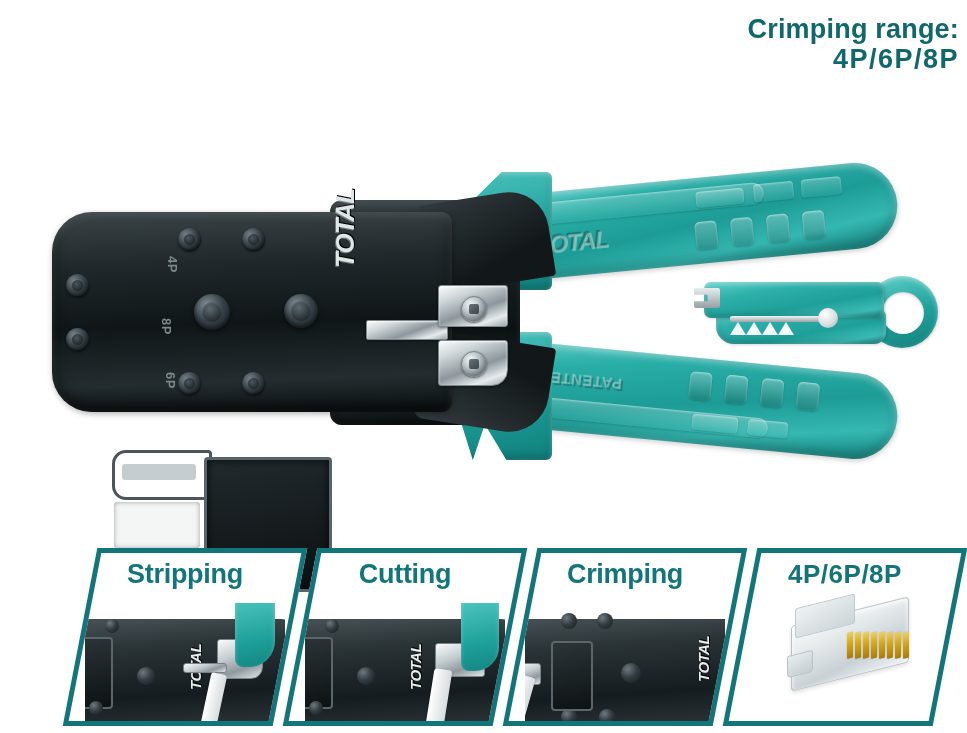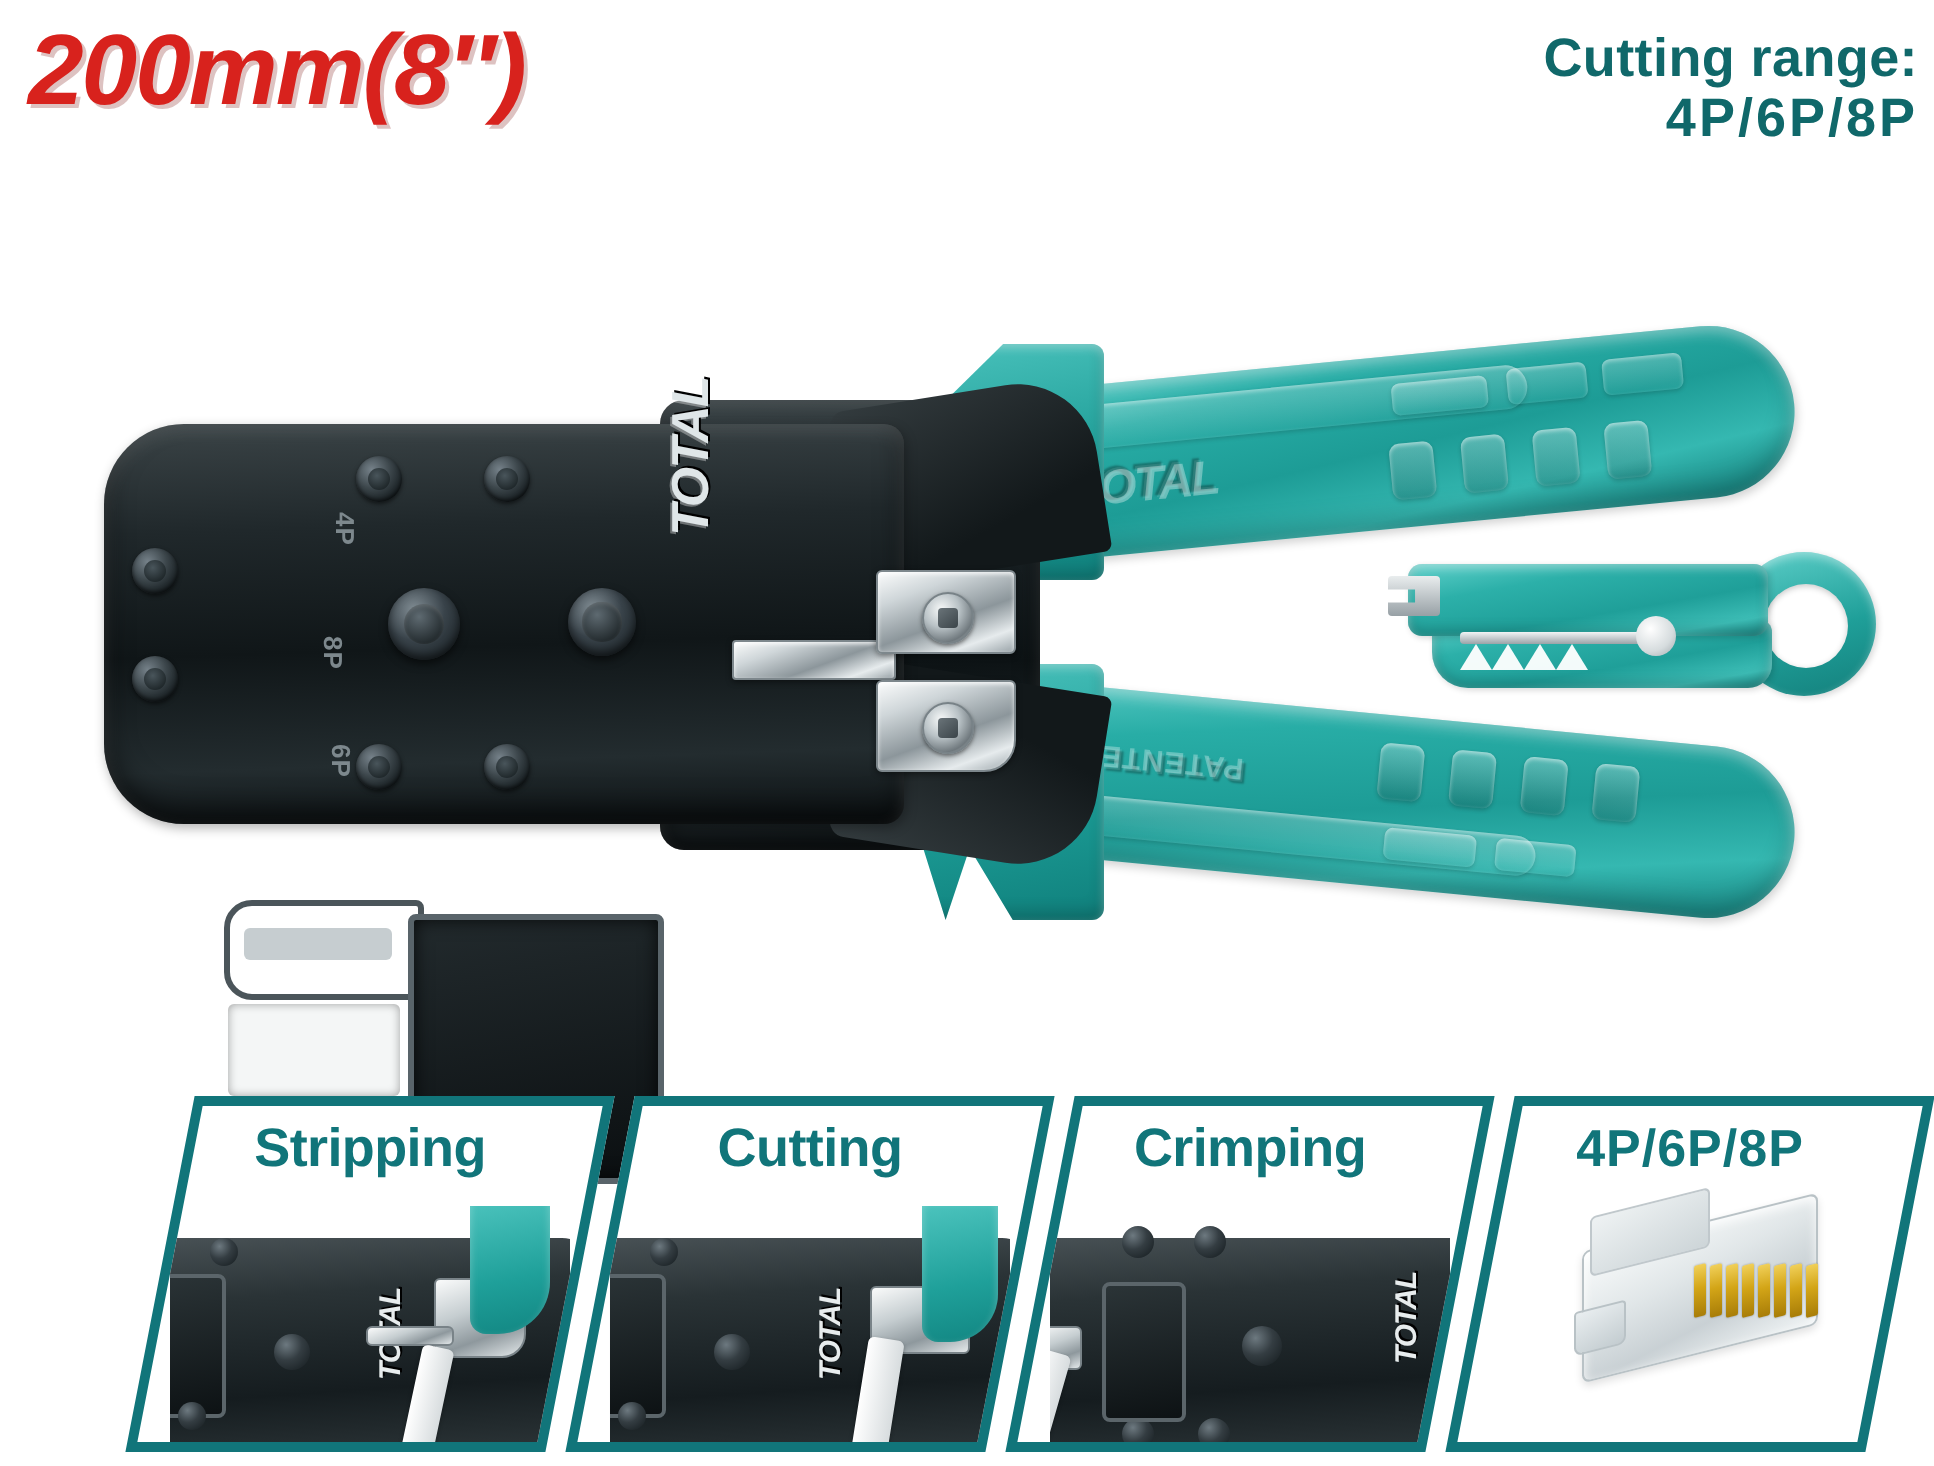--- a/index.html
+++ b/index.html
@@ -400,24 +400,23 @@
     border: 1px solid #b9c2c6;
     border-radius: 2px 2px 4px 4px;
     transform: skewY(-14deg);
   }
 </style>
 </head>
 <body>
 
 <div id="stage">
 
-  <div id="size-headline">200mm(8″)</div>
 
   <div id="range-block">
-    <div class="r1">Cutting range:</div>
+    <div class="r1">Crimping range:</div>
     <div class="r2">4P/6P/8P</div>
   </div>
 
   <div id="hero">
 
     <div class="handle" id="handle-top">
       <div class="swoosh" style="left:18px; top:10px; width:250px; height:22px; border-radius:4px 20px 20px 4px;"></div>
       <div class="swoosh" style="left:200px; top:14px; width:48px; height:16px;"></div>
       <div class="swoosh" style="left:258px; top:12px; width:40px; height:18px;"></div>
       <div class="swoosh" style="left:306px; top:12px; width:40px; height:18px;"></div>

